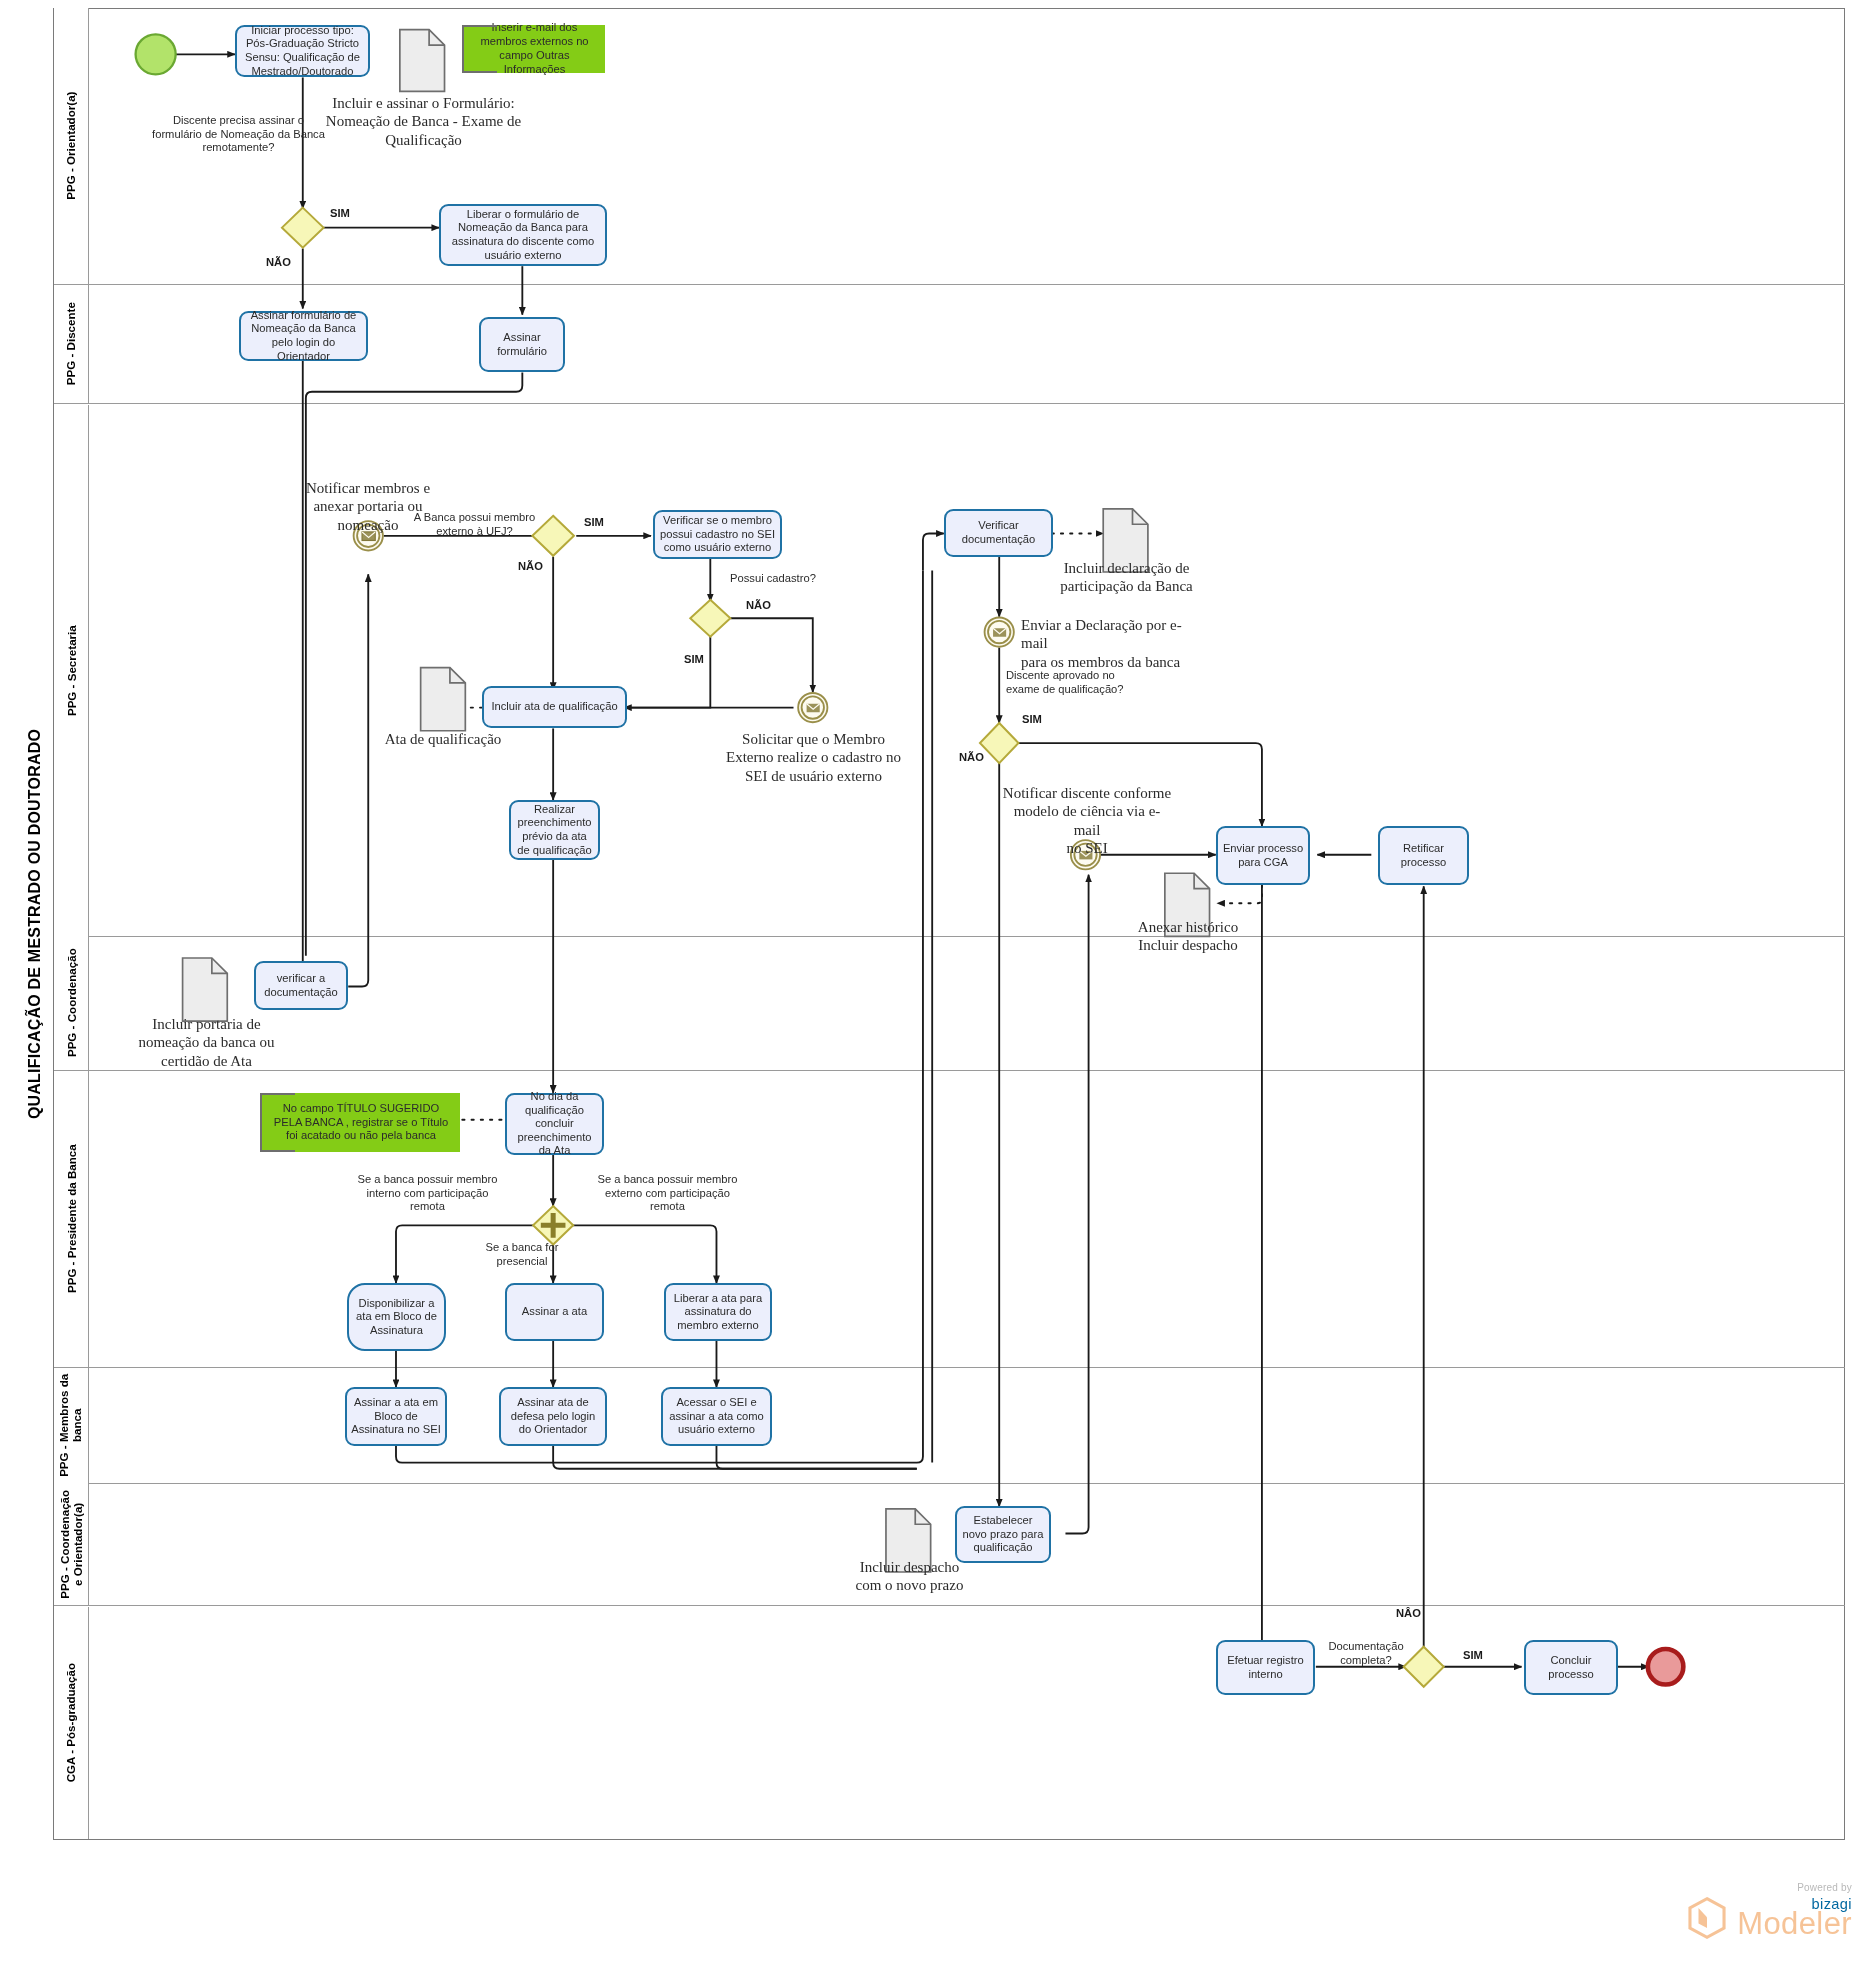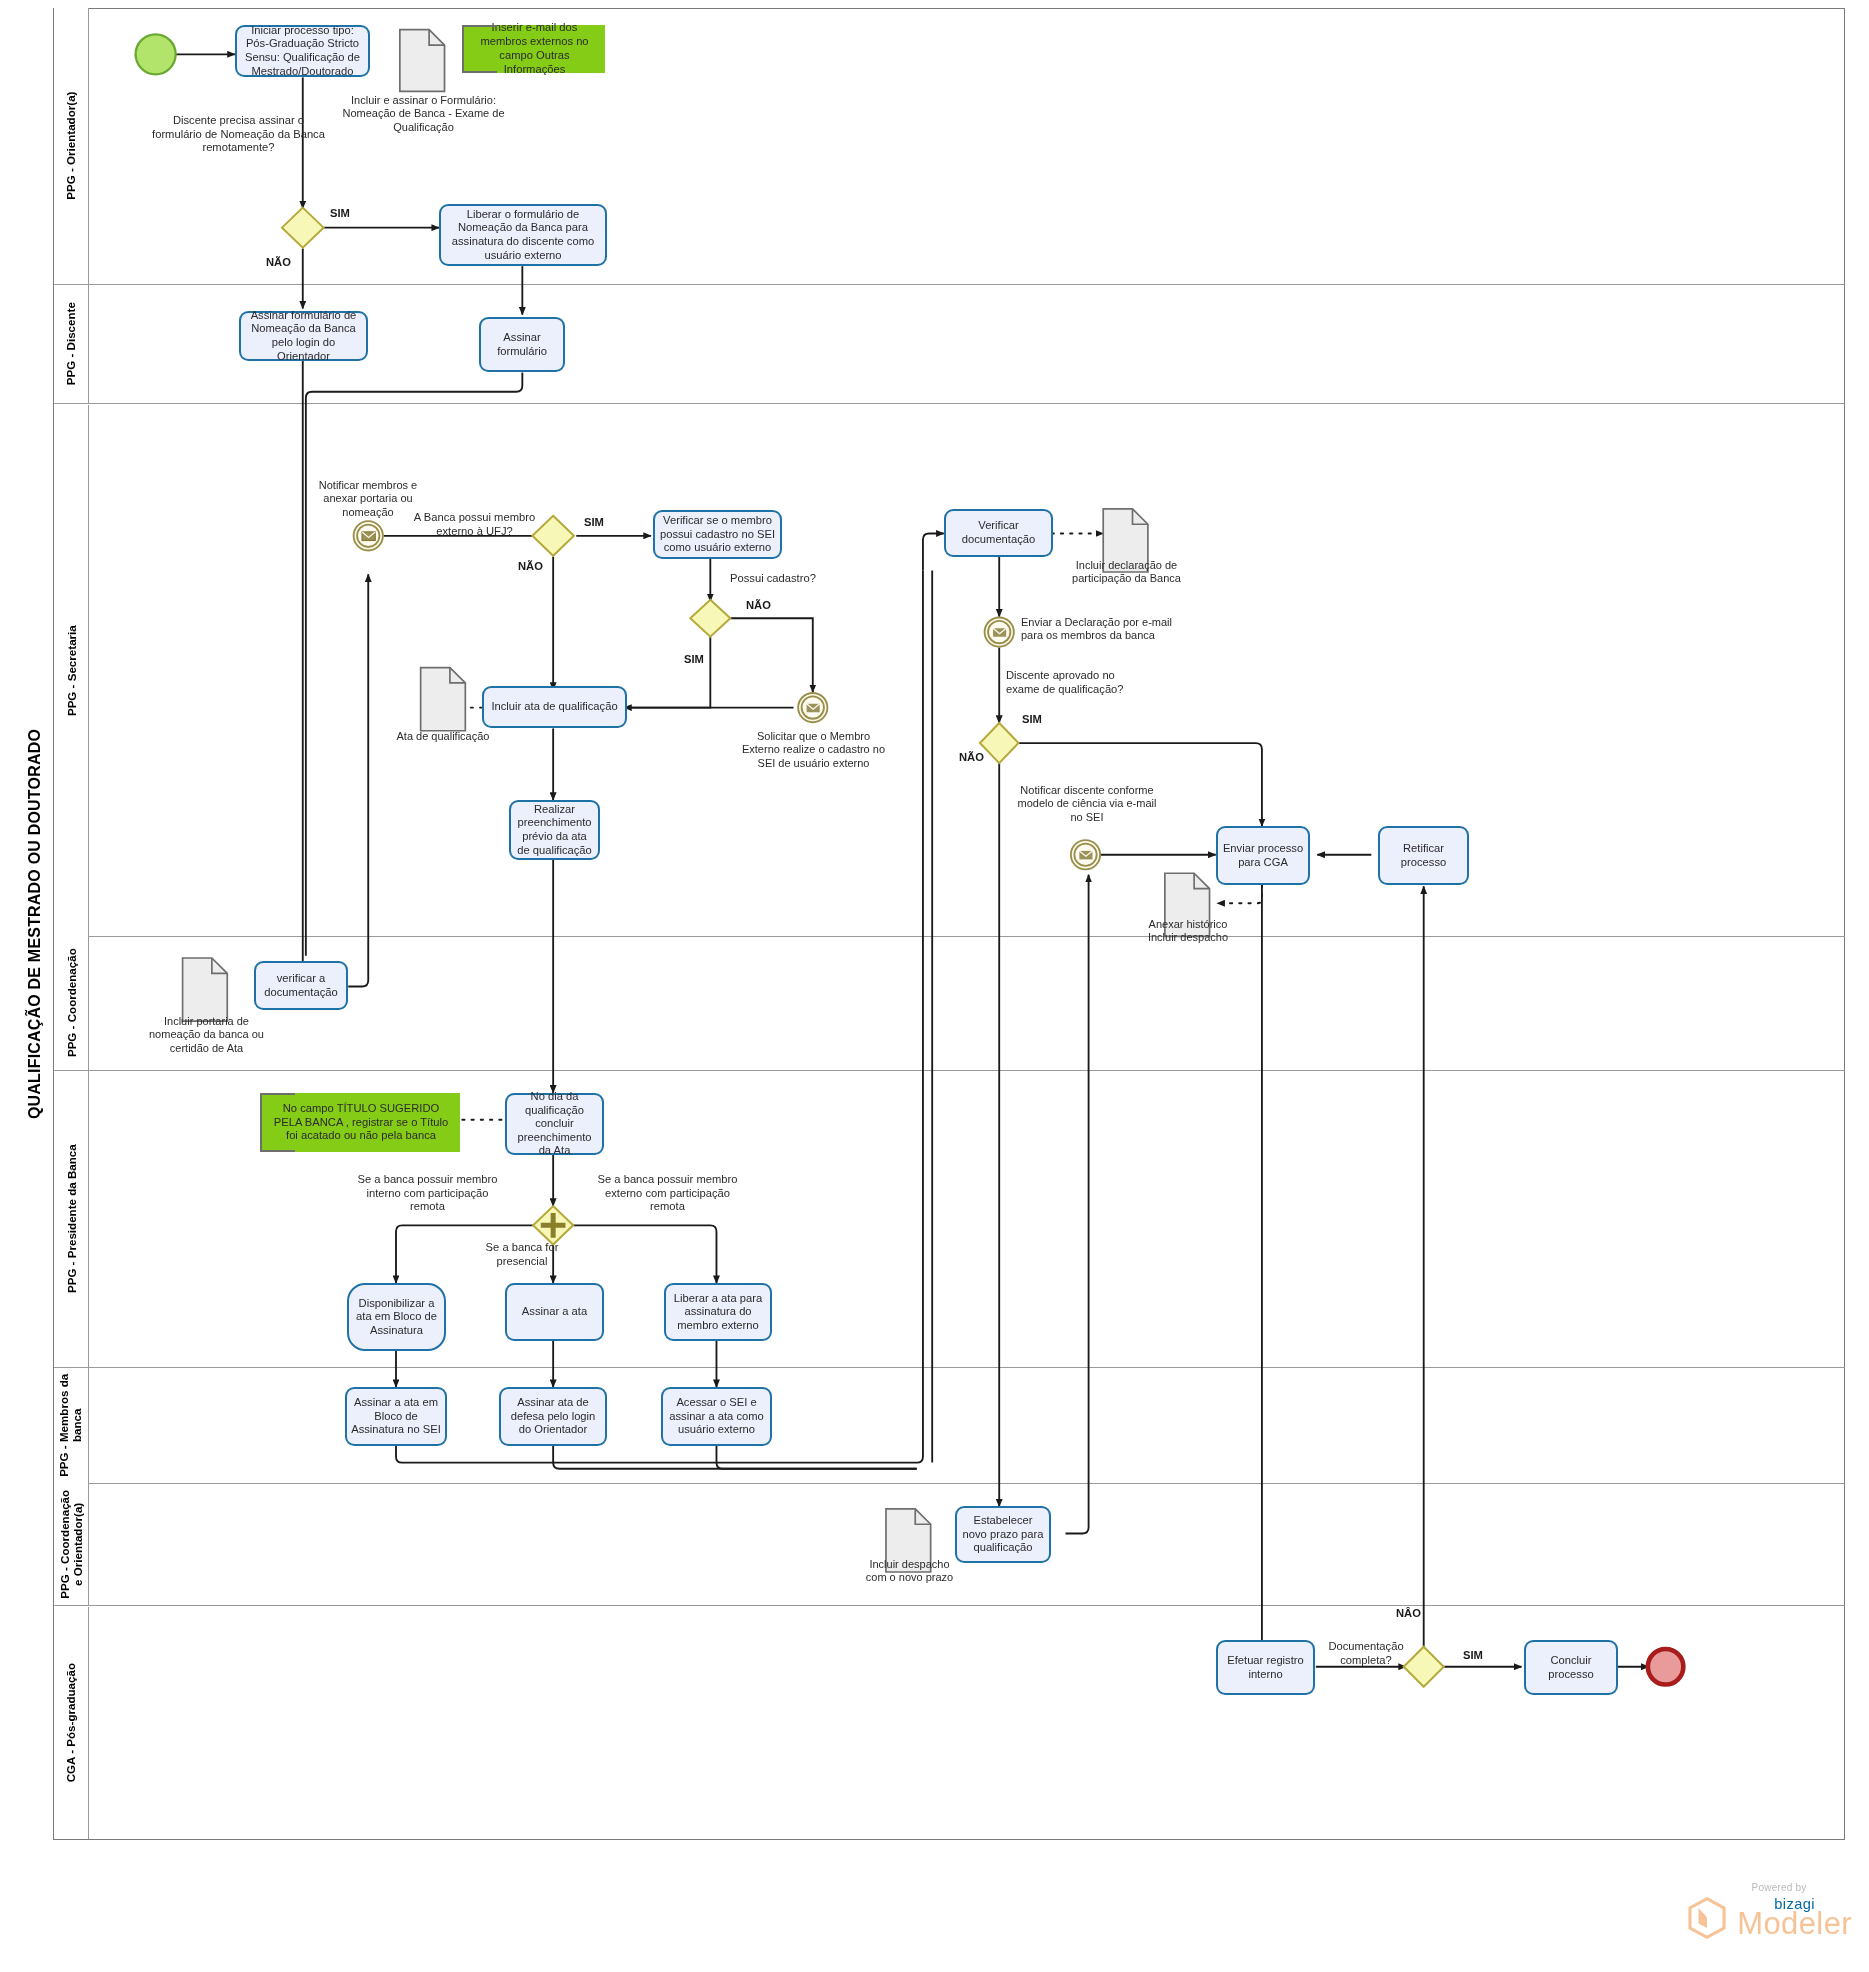--- a/index.html
+++ b/index.html
@@ -129,32 +129,33 @@
   }
   .flow-label {
     position: absolute;
     font-size: 11.2px;
     font-weight: bold;
     color: #1a1a1a;
     white-space: nowrap;
   }
   .doc-label {
     position: absolute;
-    font-size: 11px;
+    font-size: 15px;
     line-height: 1.22;
     color: #2b2b2b;
     text-align: center;
     white-space: pre-line;
+    font-family: Liberation Serif, serif;
   }
   
   .brand {
     position: absolute;
     right: 17px;
     bottom: 31px;
-    text-align: center;
+    text-align: right;
     user-select: none;
   }
   .brand-powered {
     font-size: 10px;
     color: #b9b9b9;
     margin-left: 23px;
     margin-bottom: 1.5px;
     letter-spacing: 0.2px;
   }
   .brand-row { display: flex; align-items: center; gap: 6.2px; }

